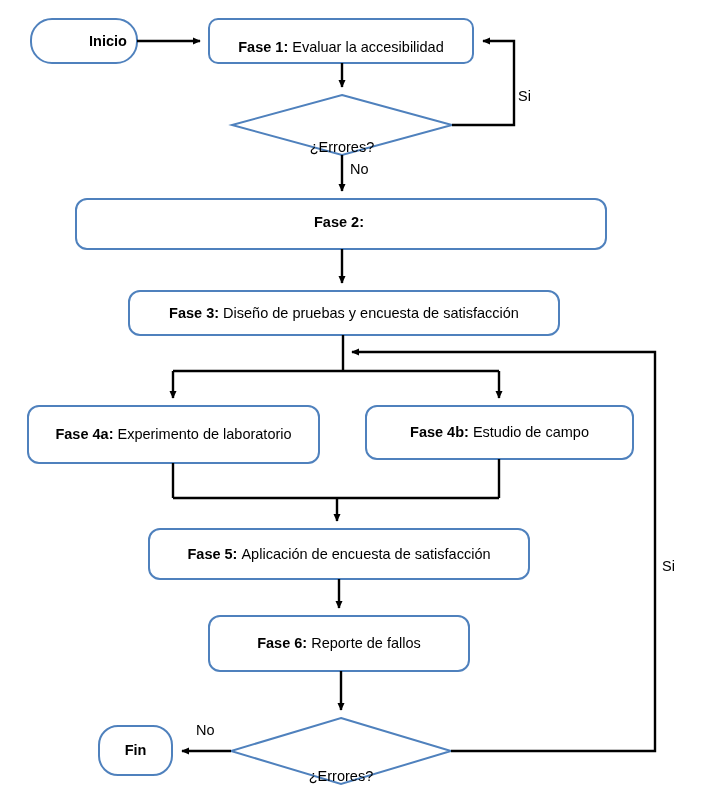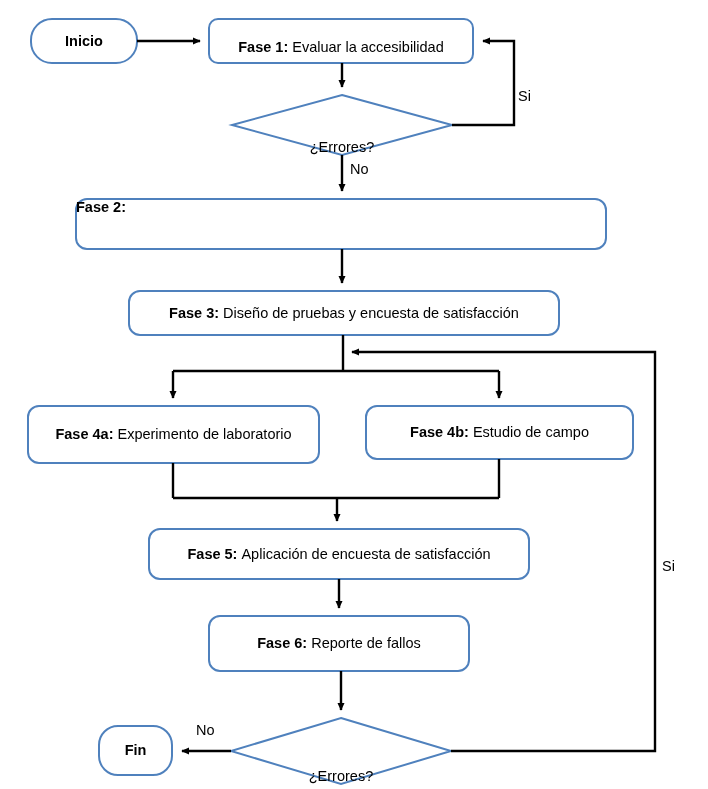--- a/index.html
+++ b/index.html
@@ -144,34 +144,34 @@
 
     <path class="conn" d="M339,579 L339,608" marker-end="url(#arrow)"></path>
 
     <path class="conn" d="M341,671 L341,710" marker-end="url(#arrow)"></path>
 
     <path class="conn" d="M231,751 L182,751" marker-end="url(#arrow)"></path>
 
     <path class="conn" d="M451,751 L655,751 L655,352 L352,352" marker-end="url(#arrow)"></path>
   </svg>
 
-  <div class="node-text terminator-text" style="left:31px; top:19px; width:106px; height:44px;">
+  <div class="node-text terminator-text" style="left:31px; top:19px; width:106px; height:44px;padding-left:24px;">
     <span>Inicio</span>
   </div>
 
   <div class="node-text" style="left:209px; top:19px; width:264px; height:56px;">
     <span class="lbl-bold">Fase 1:</span>
     <span>Evaluar la accesibilidad</span>
   </div>
 
   <div class="diamond-text" style="left:232px; top:95px; width:220px; height:60px;">
     <span>¿Errores?</span>
   </div>
 
-  <div class="node-text" style="left:76px; top:182px; width:530px; height:50px;justify-content:space-between;">
+  <div class="node-text" style="left:76px; top:197px; width:530px; height:50px;">
     <span class="lbl-bold">Fase 2:</span>
   </div>
 
   <div class="node-text" style="left:129px; top:291px; width:430px; height:44px;">
     <span class="lbl-bold">Fase 3:</span>
     <span>Diseño de pruebas y encuesta de satisfacción</span>
   </div>
 
   <div class="node-text" style="left:28px; top:406px; width:291px; height:57px;">
     <span class="lbl-bold">Fase 4a:</span>

